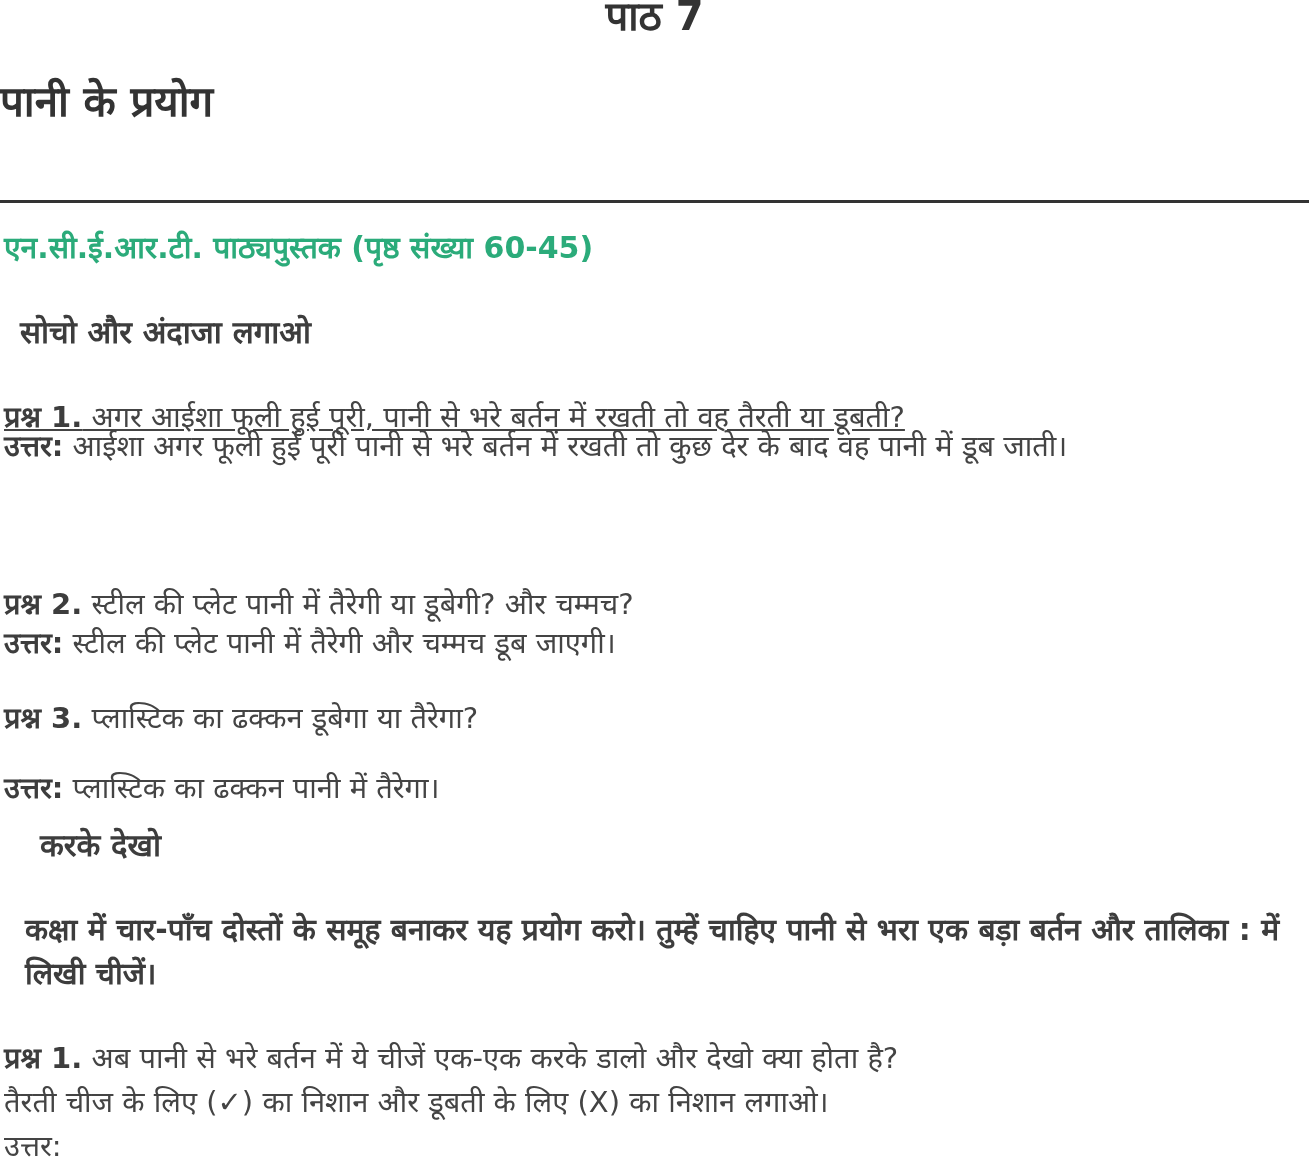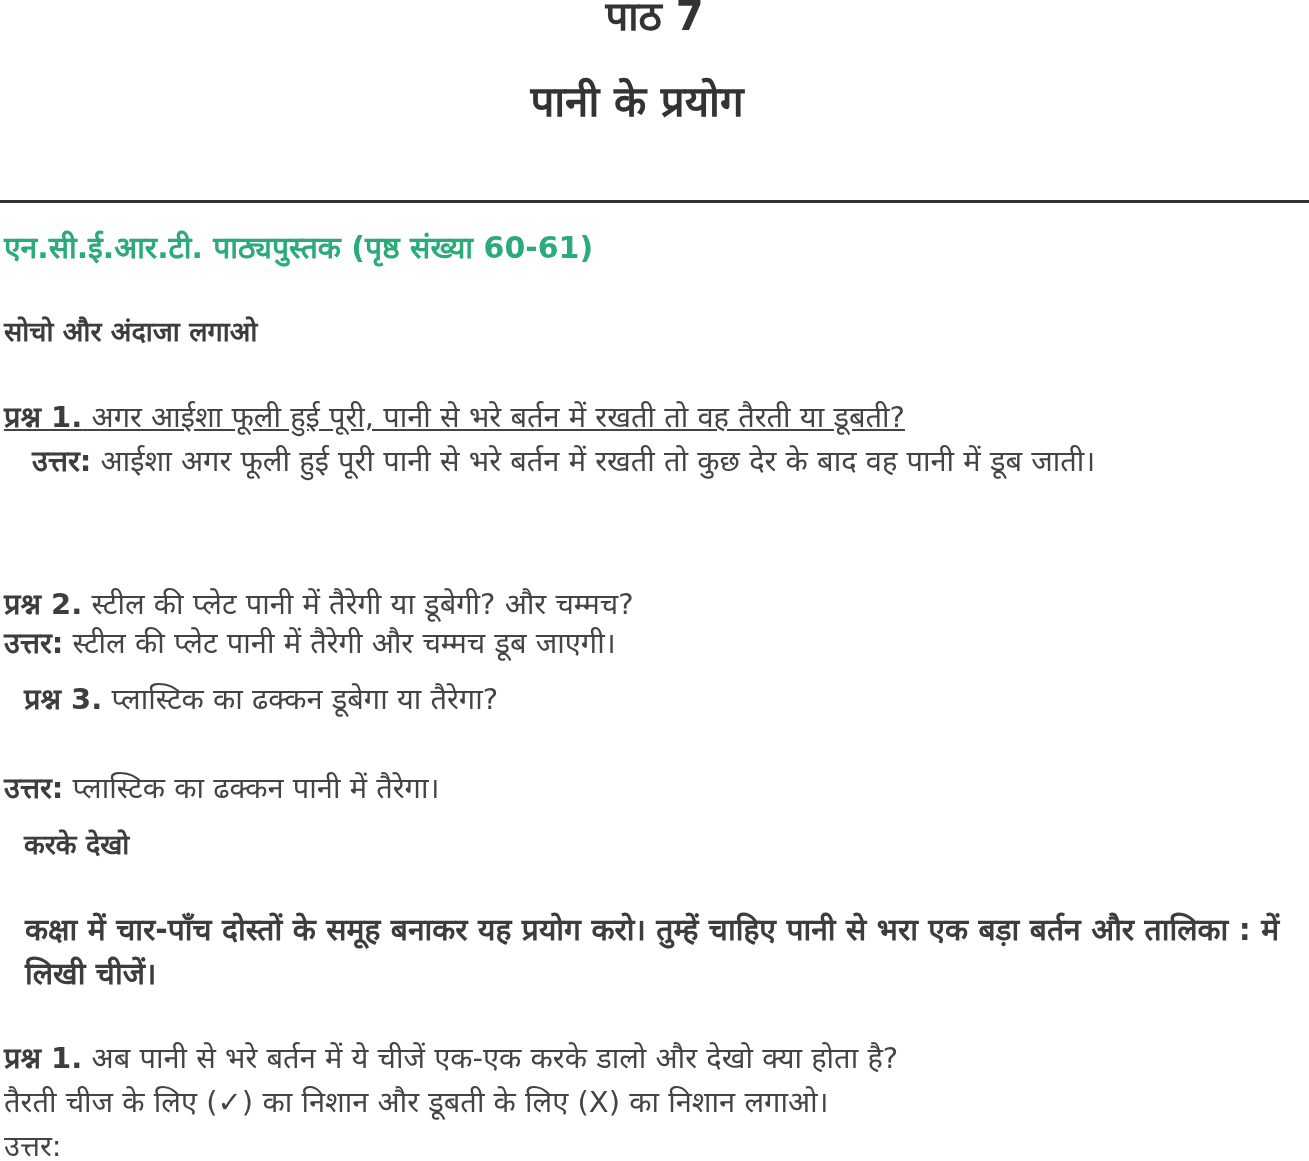--- a/index.html
+++ b/index.html
@@ -24,21 +24,21 @@
       font-size: 40px;
       font-weight: bold;
       color: #333333;
       line-height: 60px;
     }
     .chapter-title {
       position: absolute;
       left: 0;
       width: 1274px;
       top: 72px;
-      text-align: center;
+      text-align: left;
       font-size: 42px;
       font-weight: bold;
       color: #333333;
       line-height: 60px;
     }
     .divider {
       position: absolute;
       left: 0;
       top: 200px;
       width: 1309px;
@@ -50,22 +50,22 @@
       left: 4px;
       top: 226px;
       font-size: 30px;
       font-weight: bold;
       color: #2bab7a;
       line-height: 44px;
       white-space: nowrap;
     }
     .section-heading {
       position: absolute;
-      left: 4px;
-      font-size: 27px;
+      left: 20px;
+      font-size: 31px;
       font-weight: bold;
       color: #3d3d3d;
       line-height: 44px;
       white-space: nowrap;
     }
     .qa-line {
       position: absolute;
       left: 4px;
       font-size: 29px;
       line-height: 44px;
@@ -89,39 +89,39 @@
     }
   </style>
 </head>
 <body>
 
 <div class="chapter-label">पाठ 7</div>
 <div class="chapter-title">पानी के प्रयोग</div>
 
 <div class="divider"></div>
 
-<div class="source-heading">एन.सी.ई.आर.टी. पाठ्यपुस्तक (पृष्ठ संख्या 60-61)</div>
+<div class="source-heading">एन.सी.ई.आर.टी. पाठ्यपुस्तक (पृष्ठ संख्या 60-45)</div>
 
 <div class="section-heading" style="top:310px;">सोचो और अंदाजा लगाओ</div>
 
 <div class="qa-line" style="top:395px;text-decoration:underline;">
   <span class="label">प्रश्न 1.</span><span> अगर आईशा फूली हुई पूरी, पानी से भरे बर्तन में रखती तो वह तैरती या डूबती?</span>
 </div>
-<div class="qa-line" style="top:439px;margin-left:28px;">
+<div class="qa-line" style="top:424px;">
   <span class="label">उत्तर:</span><span> आईशा अगर फूली हुई पूरी पानी से भरे बर्तन में रखती तो कुछ देर के बाद वह पानी में डूब जाती।</span>
 </div>
 
 <div class="qa-line" style="top:538px;margin-top:44px;">
   <span class="label">प्रश्न 2.</span><span> स्टील की प्लेट पानी में तैरेगी या डूबेगी? और चम्मच?</span>
 </div>
 <div class="qa-line" style="top:582px;margin-top:39px;">
   <span class="label">उत्तर:</span><span> स्टील की प्लेट पानी में तैरेगी और चम्मच डूब जाएगी।</span>
 </div>
 
-<div class="qa-line" style="top:677px;margin-left:20px;">
+<div class="qa-line" style="top:696px;">
   <span class="label">प्रश्न 3.</span><span> प्लास्टिक का ढक्कन डूबेगा या तैरेगा?</span>
 </div>
 <div class="qa-line" style="top:766px;">
   <span class="label">उत्तर:</span><span> प्लास्टिक का ढक्कन पानी में तैरेगा।</span>
 </div>
 
 <div class="section-heading" style="top:823px;margin-left:20px;">करके देखो</div>
 
 <div class="instruction">कक्षा में चार-पाँच दोस्तों के समूह बनाकर यह प्रयोग करो। तुम्हें चाहिए पानी से भरा एक बड़ा बर्तन और तालिका : में लिखी चीजें।</div>
 

